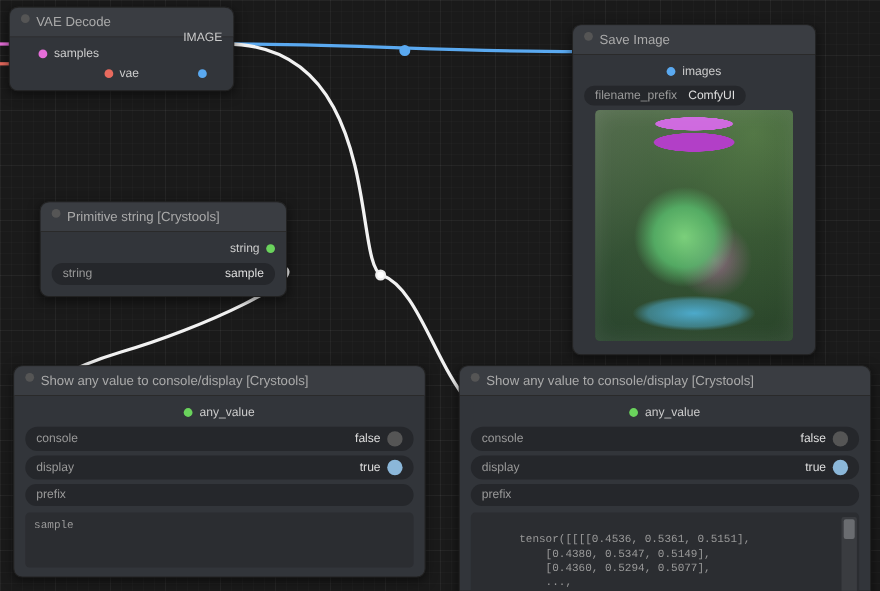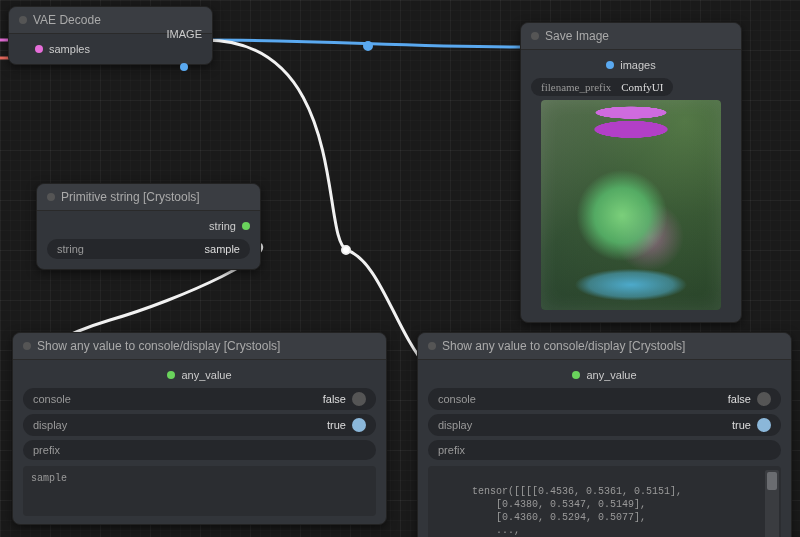--- a/index.html
+++ b/index.html
@@ -22,21 +22,20 @@
   svg.wires { position: absolute; top:0; left:0; width:800px; height:537px; pointer-events:none; }
   .node {
     position: absolute;
     background: #32353a;
     border: 1px solid #222;
     border-radius: 8px;
     box-shadow: 0 3px 10px rgba(0,0,0,0.5);
   }
   .node-title {
     display: flex;
-    align-items: center;
     gap: 6px;
     padding: 6px 10px;
     color: #aaa;
     font-size: 12px;
     background: #3a3d42;
     border-radius: 8px 8px 0 0;
     border-bottom: 1px solid #2a2a2a;
   }
   .title-dot {
     width: 8px; height: 8px; border-radius: 50%;
@@ -95,21 +94,20 @@
     width:10px; height:18px; background:#6a6c70; border-radius:2px;
   }
   .pill {
     background:#25272b;
     border-radius:12px;
     padding:3px 10px;
     display:inline-flex;
     gap:10px;
     font-size:11px;
     align-items:center;
-    font-family:Liberation Serif, serif;
   }
   .pill .k{color:#999;} .pill .v{color:#ddd;}
   .show-node { width:375px; }
   .jar {
     width:180px; height:210px;
     border-radius:4px;
     margin:4px auto 6px;
     background:
       radial-gradient(ellipse 60px 14px at 50% 14%, #b23fc7 0%, #b23fc7 60%, transparent 62%),
       radial-gradient(ellipse 58px 10px at 50% 6%, #cf6adf 0%, #cf6adf 60%, transparent 62%),
@@ -155,20 +153,24 @@
     <div class="io-row io-split">
       <span style="display:flex;align-items:center;gap:6px;padding-left:16px;">
         <span class="dot dot-pink"></span>
         <span>samples</span>
       </span>
       <span style="display:flex;align-items:center;gap:23px;flex-direction:column;">
         <span>IMAGE</span>
         <span class="dot dot-blue"></span>
       </span>
     </div>
+    <div class="io-row io-left">
+      <span class="dot dot-red"></span>
+      <span>vae</span>
+    </div>
   </div>
 </div>
 
 <div class="node" style="left:520px; top:22px; width:222px;">
   <div class="node-title">
     <span class="title-dot"></span>
     <span>Save Image</span>
   </div>
   <div class="node-body">
     <div class="io-row io-left">

